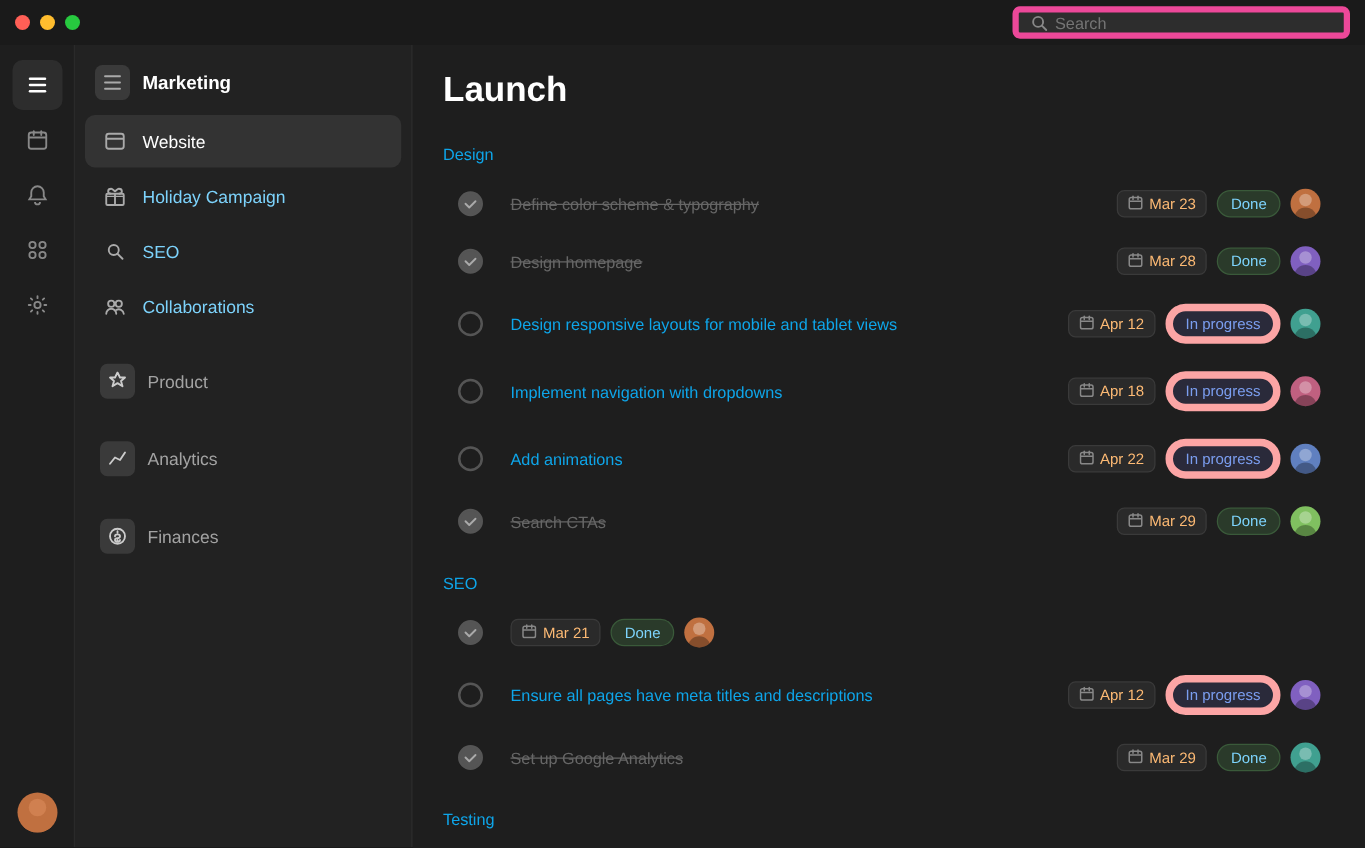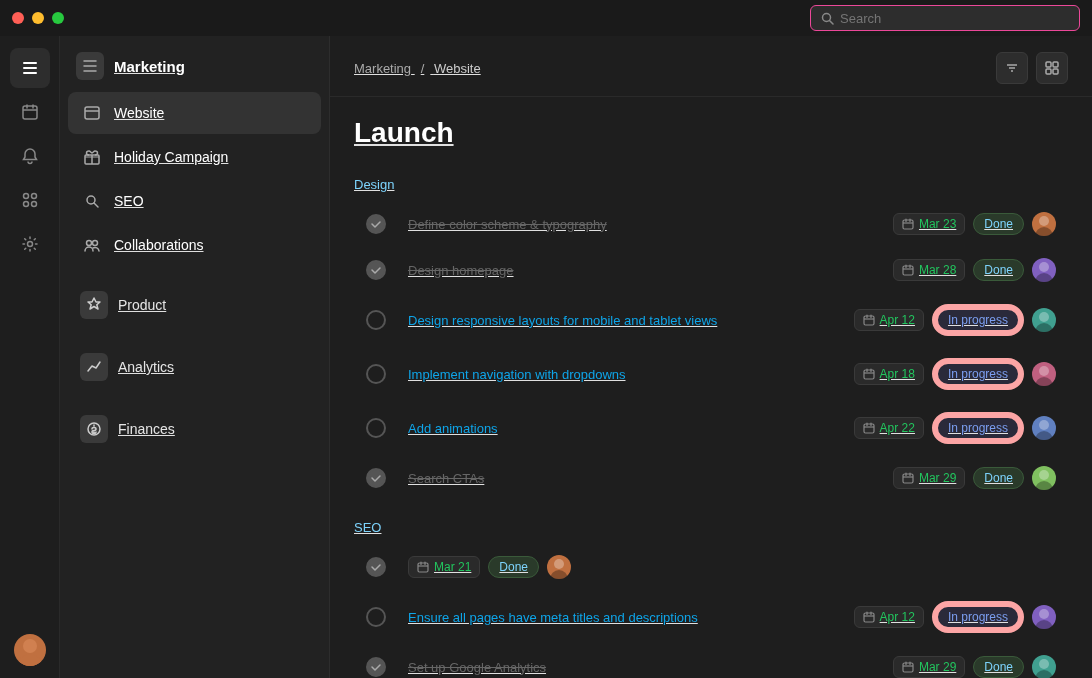--- a/index.html
+++ b/index.html
@@ -5,75 +5,75 @@
     * { box-sizing: border-box; margin: 0; padding: 0; }
     body { background: #1a1a1a; color: #e0e0e0; font-family: -apple-system, BlinkMacSystemFont, 'Segoe UI', sans-serif; font-size: 13px; width: 1092px; height: 678px; overflow: hidden; display: flex; flex-direction: column; }
 
     
     .titlebar { height: 36px; background: #1a1a1a; display: flex; align-items: center; padding: 0 12px; flex-shrink: 0; }
     .window-controls { display: flex; gap: 8px; align-items: center; }
     .wc { width: 12px; height: 12px; border-radius: 50%; }
     .wc-close { background: #ff5f56; }
     .wc-min { background: #ffbd2e; }
     .wc-max { background: #27c93f; }
-    .search-bar { margin-left: auto; width: 270px; background: #2d2d2d; border: 1px solid #ec4899; border-radius: 6px; display: flex; align-items: center; padding: 0 10px; height: 26px; gap: 6px; }
+    .search-bar { margin-left: auto; width: 270px; background: #2d2d2d; border: 5px solid #ec4899; border-radius: 6px; display: flex; align-items: center; padding: 0 10px; height: 26px; gap: 6px; }
     .search-bar input { background: transparent; border: none; outline: none; color: #aaa; font-size: 13px; width: 100%; }
     .search-icon-svg { color: #888; flex-shrink: 0; }
 
     
-    .app-body { display: flex; flex: 1; overflow: hidden; text-decoration: underline; }
+    .app-body { display: flex; flex: 1; overflow: hidden; }
 
     
     .icon-nav { width: 60px; background: #1e1e1e; display: flex; flex-direction: column; align-items: center; padding: 12px 0; gap: 4px; border-right: 1px solid #2a2a2a; flex-shrink: 0; }
     .icon-nav-item { width: 40px; height: 40px; display: flex; align-items: center; justify-content: center; border-radius: 8px; cursor: pointer; color: #888; }
     .icon-nav-item.active { background: #2d2d2d; color: #fff; }
     .icon-nav-spacer { flex: 1; }
     .avatar-small { width: 32px; height: 32px; border-radius: 50%; background: #c07040; overflow: hidden; display: flex; align-items: center; justify-content: center; }
 
     
     .sidebar { width: 270px; background: #222; border-right: 1px solid #2d2d2d; display: flex; flex-direction: column; flex-shrink: 0; overflow-y: auto; }
     .sidebar-header { padding: 16px 16px 8px 16px; display: flex; align-items: center; gap: 10px; }
     .sidebar-header-icon { width: 28px; height: 28px; background: #3a3a3a; border-radius: 6px; display: flex; align-items: center; justify-content: center; color: #aaa; }
     .sidebar-header-title { font-size: 15px; font-weight: 600; color: #fff; }
     .sidebar-section { padding: 4px 8px; }
-    .sidebar-item { display: flex; align-items: center; gap: 10px; padding: 9px 12px; border-radius: 8px; cursor: pointer; color: #ffffff; margin-bottom: 2px; }
+    .sidebar-item { display: flex; align-items: center; gap: 10px; padding: 9px 12px; border-radius: 8px; cursor: pointer; color: #7dd3fc; margin-bottom: 2px; }
     .sidebar-item.active { background: #333; color: #fff; }
     .sidebar-item-icon { width: 24px; height: 24px; display: flex; align-items: center; justify-content: center; color: #aaa; flex-shrink: 0; }
     .sidebar-item-label { font-size: 14px; }
     .sidebar-group { padding: 10px 8px 4px 8px; }
     .sidebar-group-header { display: flex; align-items: center; gap: 10px; padding: 9px 12px; border-radius: 8px; cursor: pointer; color: #bbb; margin-bottom: 2px; }
     .sidebar-group-icon { width: 28px; height: 28px; background: #3a3a3a; border-radius: 6px; display: flex; align-items: center; justify-content: center; color: #ccc; flex-shrink: 0; }
-    .sidebar-group-label { font-size: 14px; font-weight: 500; color: #e5e5e5; }
+    .sidebar-group-label { font-size: 14px; font-weight: 500; color: #a3a3a3; }
 
     
     .main-content { flex: 1; background: #1e1e1e; overflow-y: auto; display: flex; flex-direction: column; }
     .main-header { padding: 16px 24px 12px 24px; display: flex; align-items: center; justify-content: space-between; border-bottom: 1px solid #2a2a2a; flex-shrink: 0; }
     .breadcrumb { font-size: 13px; color: #888; }
     .breadcrumb span { color: #aaa; }
     .breadcrumb .sep { margin: 0 6px; }
     .breadcrumb .current { color: #ccc; }
     .header-actions { display: flex; gap: 8px; }
     .icon-btn { width: 32px; height: 32px; background: #2d2d2d; border: 1px solid #3a3a3a; border-radius: 6px; display: flex; align-items: center; justify-content: center; cursor: pointer; color: #aaa; }
     .page-title-row { padding: 20px 24px 8px 24px; }
     .page-title { font-size: 28px; font-weight: 700; color: #fff; }
     .content-area { padding: 0 24px 24px 24px; }
 
     
-    .section-header { font-size: 13px; color: #7dd3fc; margin: 20px 0 10px 0; font-weight: 500; }
+    .section-header { font-size: 13px; color: #0ea5e9; margin: 20px 0 10px 0; font-weight: 500; }
 
     
     .task-row { display: flex; align-items: center; padding: 10px 12px; border-radius: 8px; gap: 22px; margin-bottom: 2px; }
     .task-check { width: 20px; height: 20px; border-radius: 50%; border: 2px solid #555; display: flex; align-items: center; justify-content: center; flex-shrink: 0; cursor: pointer; }
     .task-check.done { background: #555; border-color: #555; }
     .task-check.done svg { display: block; }
     .task-check svg { display: block; }
     .task-label { flex: 1; font-size: 13px; color: #0ea5e9; }
     .task-label.strikethrough { text-decoration: line-through; color: #666; }
     .task-meta { display: flex; align-items: center; gap: 8px; }
-    .task-date { display: flex; align-items: center; gap: 5px; background: #2a2a2a; border: 1px solid #3a3a3a; border-radius: 6px; padding: 3px 8px; font-size: 12px; color: #22c55e; }
+    .task-date { display: flex; align-items: flex-start; gap: 5px; background: #2a2a2a; border: 1px solid #3a3a3a; border-radius: 6px; padding: 3px 8px; font-size: 12px; color: #fdba74; }
     .task-status { padding: 3px 10px; border-radius: 20px; font-size: 12px; font-weight: 500; }
     .status-done { background: #2a3a2a; color: #7dd3fc; border: 1px solid #3a5a3a; }
     .status-inprogress { background: #2a2a3a; color: #7b9ef0; border: 6px solid #fca5a5; }
     .task-avatar { width: 24px; height: 24px; border-radius: 50%; background: #c07040; flex-shrink: 0; overflow: hidden; }
   </style>
 </head>
 <body>
 
 <div class="titlebar">
   <div class="window-controls">
@@ -221,44 +221,20 @@
               <path d="M8 4v1m0 6v1m-2-4c0-1 1-1.5 2-1.5s2 .5 2 1.5-1 1.5-2 1.5-2 .5-2 1.5 1 1.5 2 1.5 2-.5 2-1.5" stroke="currentColor" stroke-width="1.5" stroke-linecap="round"></path>
             </svg>
         </div>
         <span class="sidebar-group-label">Finances</span>
       </div>
     </div>
   </div>
 
   <div class="main-content">
 
-    <div class="main-header">
-      <div class="breadcrumb">
-        <span>Marketing</span>
-        <span class="sep">/</span>
-        <span class="current">Website</span>
-      </div>
-      <div class="header-actions">
-        <div class="icon-btn">
-          <svg width="14" height="14" viewBox="0 0 14 14" fill="none">
-              <line x1="2" y1="4" x2="12" y2="4" stroke="currentColor" stroke-width="1.5"></line>
-              <line x1="4" y1="7" x2="10" y2="7" stroke="currentColor" stroke-width="1.5"></line>
-              <line x1="6" y1="10" x2="8" y2="10" stroke="currentColor" stroke-width="1.5"></line>
-            </svg>
-        </div>
-        <div class="icon-btn">
-          <svg width="14" height="14" viewBox="0 0 14 14" fill="none">
-              <rect x="1" y="1" width="5" height="5" rx="1" stroke="currentColor" stroke-width="1.5"></rect>
-              <rect x="8" y="1" width="5" height="5" rx="1" stroke="currentColor" stroke-width="1.5"></rect>
-              <rect x="1" y="8" width="5" height="5" rx="1" stroke="currentColor" stroke-width="1.5"></rect>
-              <rect x="8" y="8" width="5" height="5" rx="1" stroke="currentColor" stroke-width="1.5"></rect>
-            </svg>
-        </div>
-      </div>
-    </div>
 
     <div class="page-title-row">
       <h1 class="page-title">Launch</h1>
     </div>
 
     <div class="content-area" id="content-area">
     <div>
           <div class="section-header">Design</div>
           <div class="task-row">
             <div class="task-check done">

